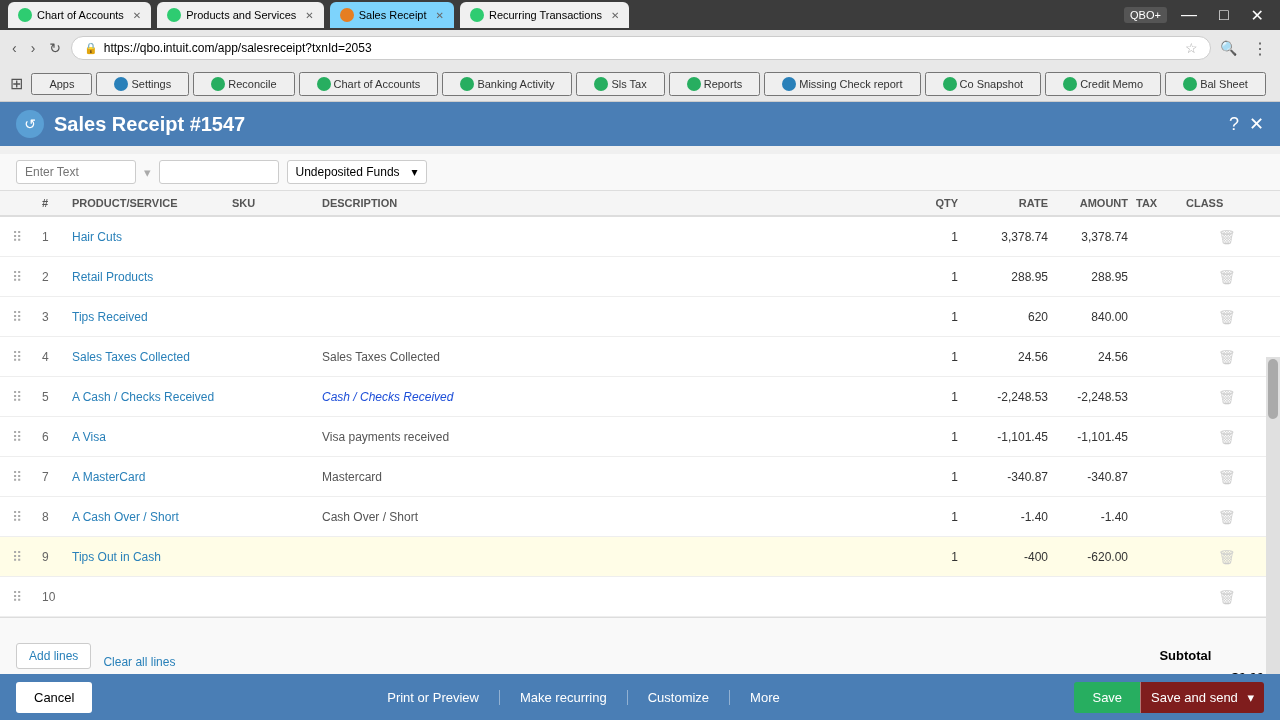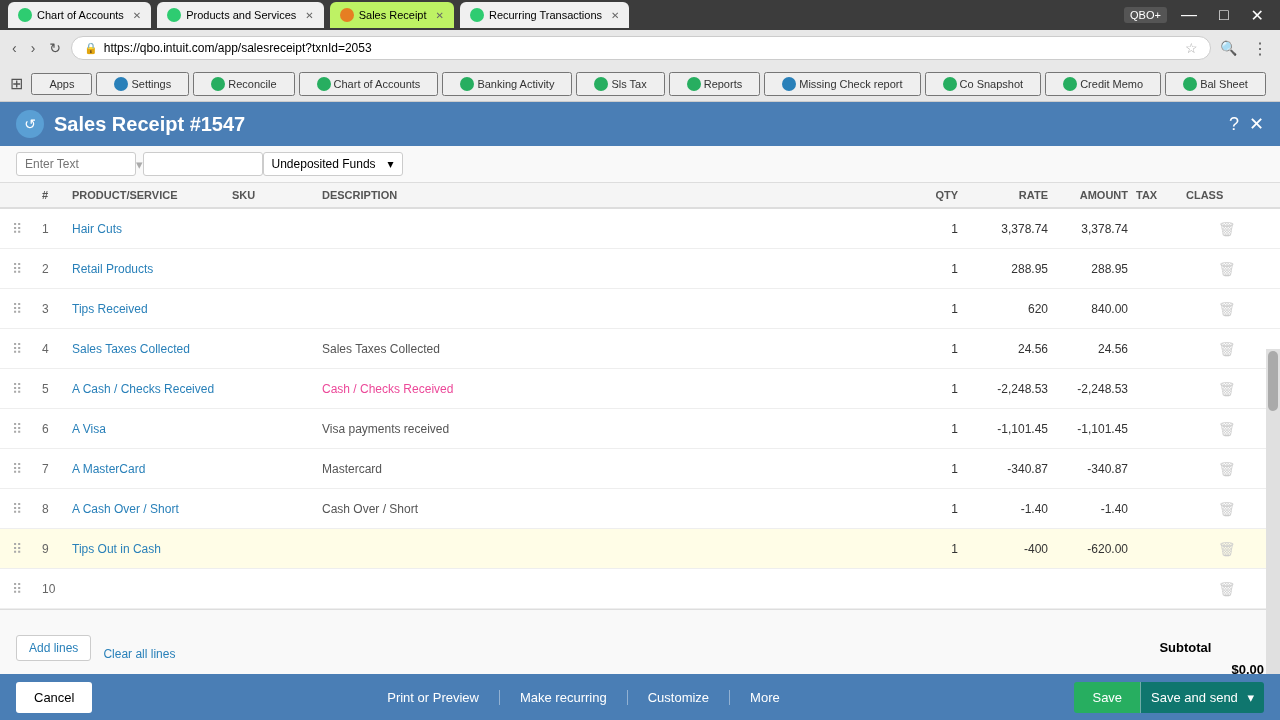--- a/index.html
+++ b/index.html
@@ -1,21 +1,21 @@
 <!DOCTYPE html>
 <html><head>
   <meta charset="utf-8">
   <style>
     * { box-sizing: border-box; margin: 0; padding: 0; }
     body { font-family: Arial, sans-serif; font-size: 13px; background: #f0f0f0; overflow: hidden; width: 1280px; height: 720px; }
 
     
     .browser-chrome { background: #3c3c3c; height: 30px; display: flex; align-items: center; padding: 0 8px; gap: 6px; }
     .browser-tab { background: #f0f0f0; border-radius: 6px 6px 0 0; padding: 4px 10px; font-size: 11px; display: flex; align-items: center; gap: 5px; height: 26px; min-width: 120px; }
-    .browser-tab.active { background: #bef264; }
+    .browser-tab.active { background: #7dd3fc; }
     .browser-tab .tab-close { color: #666; font-size: 10px; margin-left: 4px; cursor: pointer; }
     .tab-icon { width: 14px; height: 14px; border-radius: 50%; display: inline-block; }
     .tab-icon-green { background: #2ecc71; }
     .tab-icon-orange { background: #e67e22; }
     .browser-controls { background: #e8e8e8; height: 36px; display: flex; align-items: center; padding: 0 8px; gap: 6px; }
     .nav-btn { background: none; border: none; font-size: 14px; cursor: pointer; color: #555; padding: 2px 4px; }
     .address-bar { flex: 1; background: white; border: 1px solid #ccc; border-radius: 20px; padding: 3px 12px; font-size: 12px; display: flex; align-items: center; gap: 6px; }
     .address-bar input { border: none; outline: none; flex: 1; font-size: 12px; }
 
     
@@ -26,21 +26,21 @@
     .tb-blue { background: #2980b9; }
 
     
     .receipt-header { background: #4a7eb5; color: white; height: 44px; display: flex; align-items: center; padding: 0 16px; justify-content: space-between; }
     .receipt-title { font-size: 20px; font-weight: bold; display: flex; align-items: center; gap: 10px; }
     .receipt-icon { width: 28px; height: 28px; border-radius: 50%; background: #5a9fd4; display: flex; align-items: center; justify-content: center; font-size: 14px; }
     .header-right { display: flex; gap: 10px; align-items: center; }
     .header-icon-btn { background: none; border: none; color: white; font-size: 18px; cursor: pointer; }
 
     
-    .sub-header { background: #f9f9f9; border-bottom: 1px solid #ddd; padding: 6px 16px; display: flex; gap: 0; align-items: center; }
+    .sub-header { background: #f9f9f9; border-bottom: 1px solid #ddd; padding: 6px 16px; display: flex; gap: 8px; align-items: center; margin-top: 8px; }
     .sub-input { border: 1px solid #ccc; border-radius: 3px; padding: 4px 8px; font-size: 12px; color: #999; }
     .dropdown-btn { border: 1px solid #ccc; border-radius: 3px; padding: 4px 8px; font-size: 12px; display: flex; align-items: center; gap: 4px; background: white; cursor: pointer; min-width: 140px; justify-content: space-between; }
     .table-header { display: grid; grid-template-columns: 30px 30px 160px 90px 1fr 70px 90px 80px 50px 90px; background: #f5f5f5; border-bottom: 2px solid #ddd; padding: 0 8px; }
     .th { padding: 6px 4px; font-size: 11px; font-weight: bold; color: #555; text-transform: uppercase; }
     .table-row-grid { display: grid; grid-template-columns: 30px 30px 160px 90px 1fr 70px 90px 80px 50px 90px; border-bottom: 1px solid #eee; padding: 0 8px; align-items: center; min-height: 40px; }
     .td { padding: 4px; font-size: 12px; color: #333; }
     .td-right { text-align: right; }
     .drag-handle { color: #aaa; font-size: 14px; cursor: grab; }
     .row-num { color: #666; font-size: 12px; }
     .delete-btn { color: #ccc; font-size: 14px; cursor: pointer; text-align: center; }
@@ -54,21 +54,21 @@
     .subtotal-value { font-size: 13px; font-weight: bold; margin-top: 44px; }
 
     
     .footer { background: #4a7eb5; height: 46px; display: flex; align-items: center; padding: 0 16px; justify-content: space-between; position: fixed; bottom: 0; width: 1280px; }
     .cancel-btn { background: white; border: none; border-radius: 3px; padding: 8px 18px; font-size: 13px; cursor: pointer; }
     .footer-mid { display: flex; gap: 0; color: white; }
     .footer-mid-btn { color: white; background: none; border: none; font-size: 13px; cursor: pointer; padding: 0 20px; border-right: 1px solid rgba(255,255,255,0.4); }
     .footer-mid-btn:last-child { border-right: none; }
     .footer-right { display: flex; gap: 0; }
     .save-btn { background: #27ae60; color: white; border: none; border-radius: 3px 0 0 3px; padding: 8px 18px; font-size: 13px; cursor: pointer; }
-    .save-send-btn { background: #0f766e; color: white; border: none; border-left: 1px solid rgba(255,255,255,0.4); padding: 8px 10px; font-size: 13px; cursor: pointer; border-radius: 0 3px 3px 0; }
+    .save-send-btn { background: #7f1d1d; color: white; border: none; border-left: 1px solid rgba(255,255,255,0.4); padding: 8px 10px; font-size: 13px; cursor: pointer; border-radius: 0 3px 3px 0; }
 
     
     .scroll-indicator { position: absolute; right: 0; top: 166px; width: 14px; background: #e0e0e0; height: 400px; }
     .scroll-thumb { background: #aaa; width: 10px; margin: 2px; height: 60px; border-radius: 5px; }
 
     .main-content { position: relative; height: calc(720px - 30px - 36px - 36px - 44px); overflow: hidden; }
   </style>
 </head>
 <body>
 
@@ -243,21 +243,21 @@
     <div class="td td-right">24.56</div>
     <div class="td td-right">24.56</div>
     <div class="td"></div>
     <div class="td delete-btn">🗑</div>
   </div>
       <div class="table-row-grid">
     <div class="td drag-handle">⠿</div>
     <div class="td row-num">5</div>
     <div class="td" style="color:#2980b9;cursor:pointer">A Cash / Checks Received</div>
     <div class="td"></div>
-    <div class="td" style="color:#ec4899;">Cash / Checks Received</div>
+    <div class="td" style="color:#1d4ed8;font-style:italic;">Cash / Checks Received</div>
     <div class="td td-right">1</div>
     <div class="td td-right">-2,248.53</div>
     <div class="td td-right">-2,248.53</div>
     <div class="td"></div>
     <div class="td delete-btn">🗑</div>
   </div>
       <div class="table-row-grid">
     <div class="td drag-handle">⠿</div>
     <div class="td row-num">6</div>
     <div class="td" style="color:#2980b9;cursor:pointer">A Visa</div>

